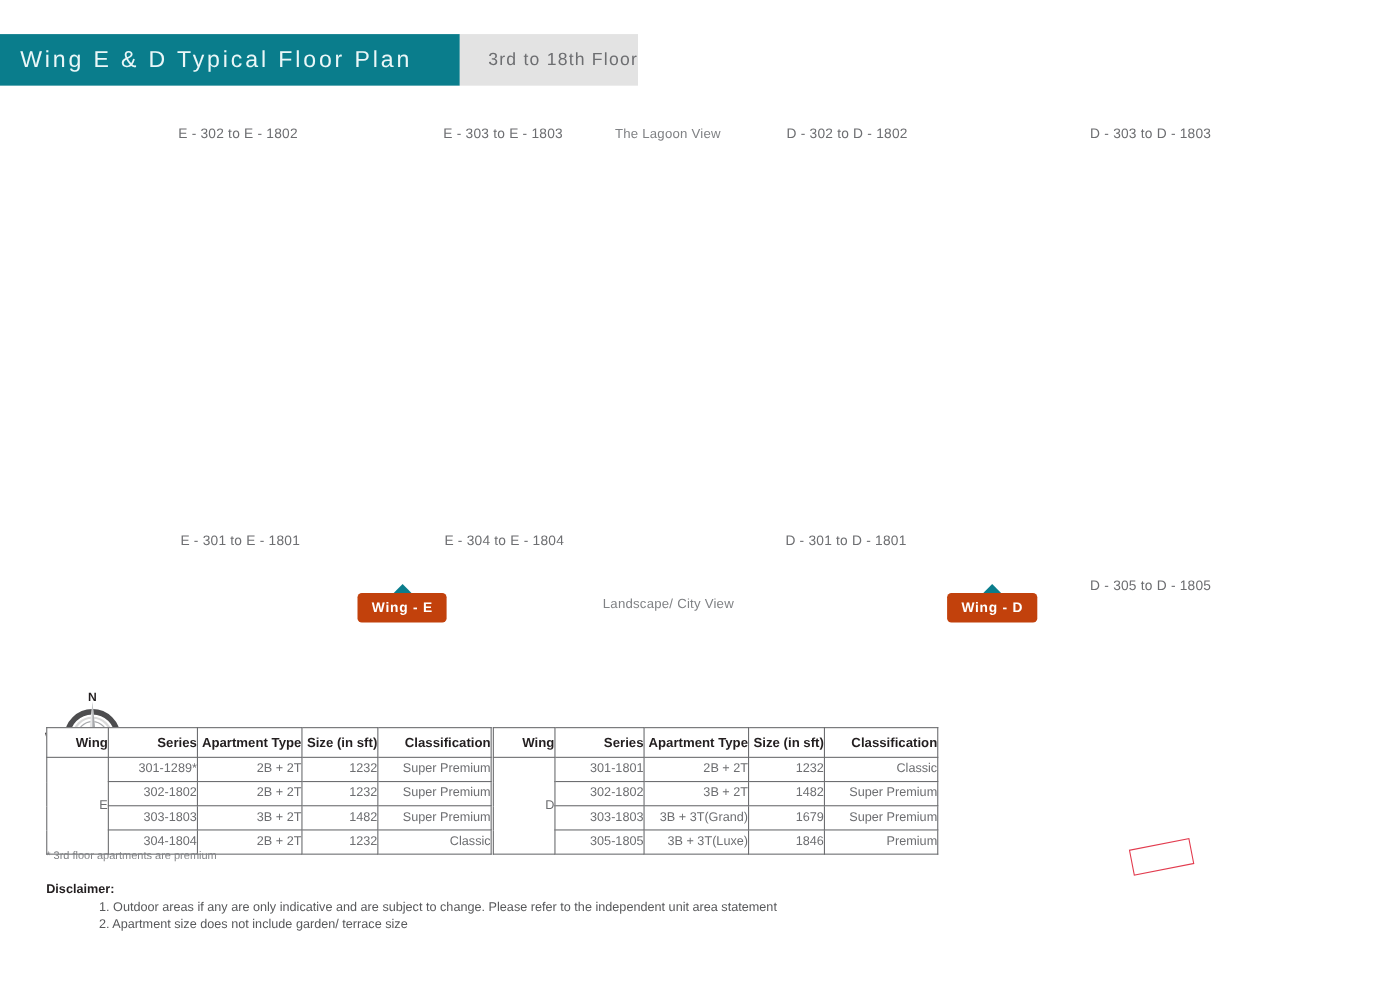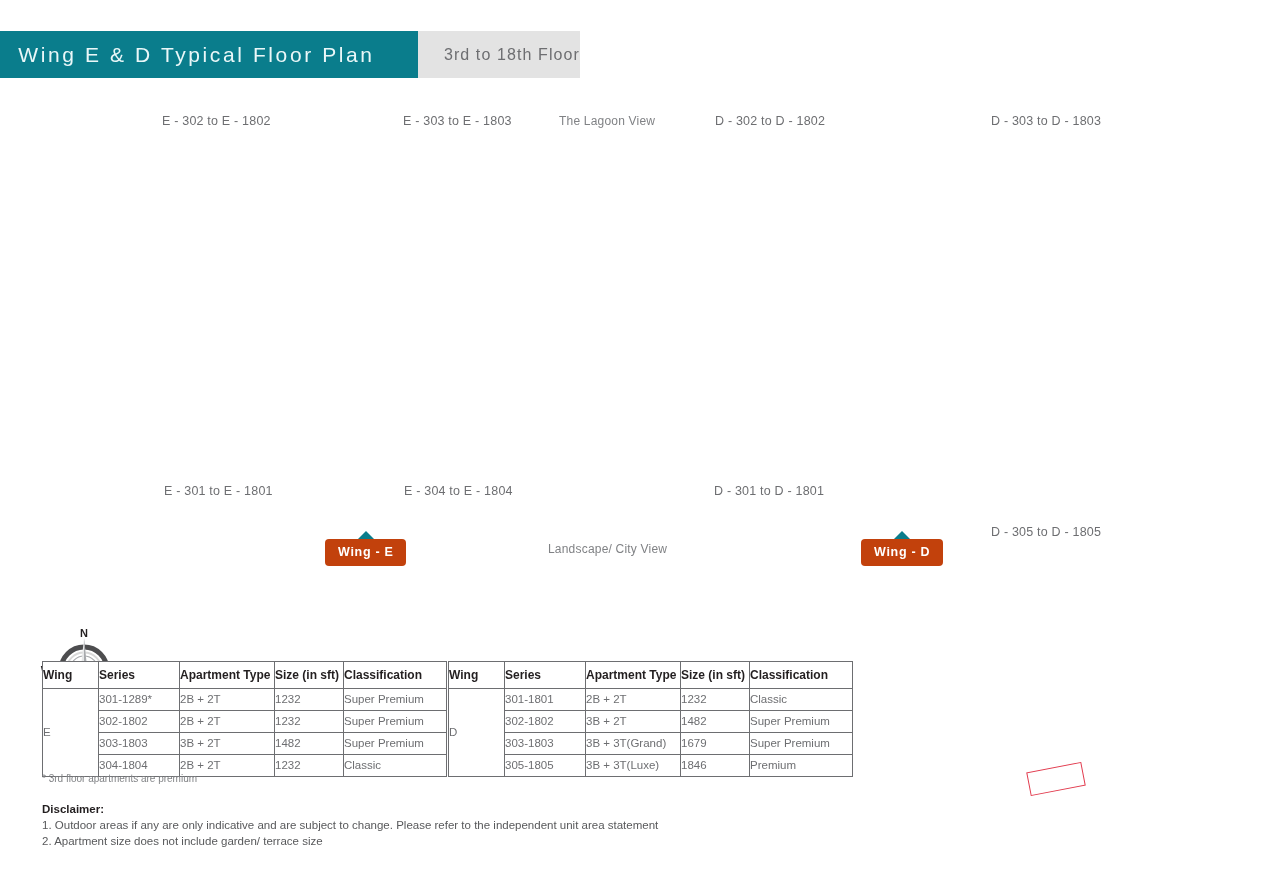--- a/index.html
+++ b/index.html
@@ -117,21 +117,21 @@
   }
 
   
   .unit-table {
     position: absolute;
     border-collapse: collapse;
     background: #fff;
   }
   .unit-table td, .unit-table th {
     border: 1px solid #6d6e71;
-    text-align: left;
+    text-align: right;
     font-size: 11.5px;
     color: #6d6e71;
     font-weight: normal;
     padding: 0;
     height: 21px;
     line-height: 21px;
     white-space: nowrap;
   }
   .unit-table th {
     font-weight: bold;
@@ -164,21 +164,21 @@
     color: #58595b;
     line-height: 15.3px;
   }
   #disclaimer-title {
     font-weight: bold;
     color: #231f20;
     font-size: 11.5px;
     display: block;
     margin-bottom: 1px;
   }
-  .disclaimer-line { display: block; white-space: nowrap; }
+  .disclaimer-line { display: block; white-space: nowrap; margin-left: 48px; }
 </style>
 </head>
 <body>
 
 <div id="header-bar">
   <div id="title-block">
     <span id="title-text">Wing E &amp; D Typical Floor Plan</span>
   </div>
   <div id="subtitle-block">
     <span id="subtitle-text">3rd to 18th Floor</span>

